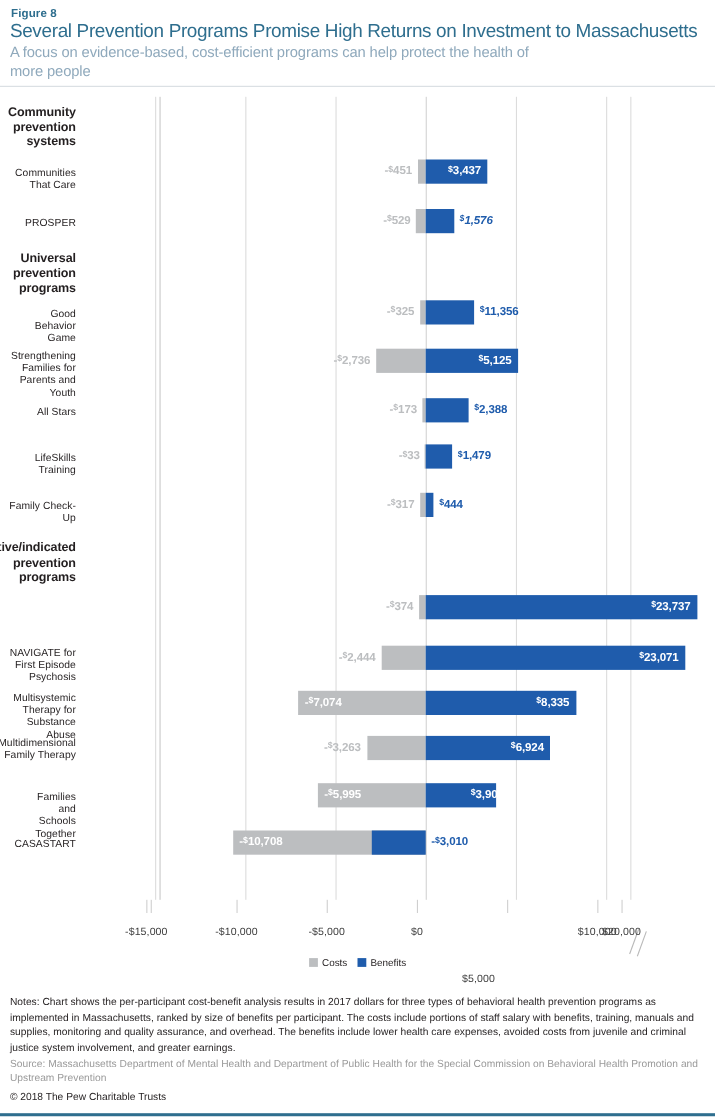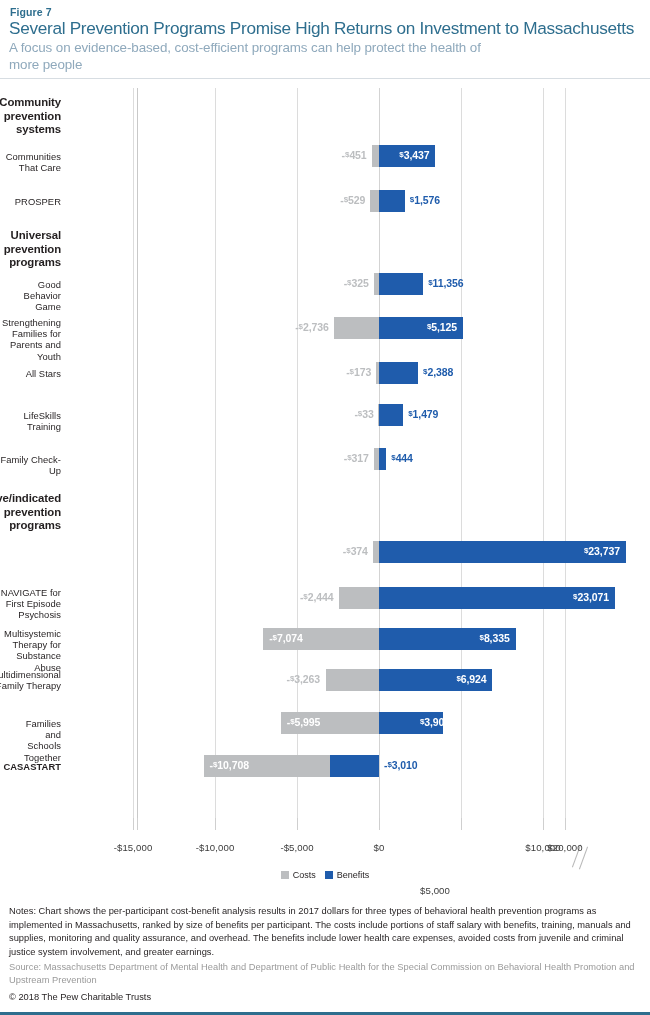--- a/index.html
+++ b/index.html
@@ -18,21 +18,21 @@
     letter-spacing:-.3px;white-space:nowrap;
   }
   .deck{
     position:absolute;left:9px;top:39px;width:500px;
     font-size:13.4px;font-weight:400;color:#8fa9bc;line-height:17px;
     letter-spacing:-.1px;
   }
   .hrule{position:absolute;left:0;top:78px;width:650px;height:1px;background:#d7dde2;}
 
   
-  .plot{position:absolute;left:0;top:88px;width:580px;height:730px;}
+  .plot{position:absolute;left:8px;top:88px;width:580px;height:730px;}
   .gridline{position:absolute;top:0;bottom:0;width:1px;background:#dcdcdc;}
   .gridline.axisedge{background:#c9c9c9;}
   .gridline.zero{background:#d3d3d3;}
   .rowlabel{
     position:absolute;right:519px;text-align:right;
     font-size:9.4px;line-height:11.4px;color:#231f20;
     letter-spacing:.05px;
   }
   .grouplabel{
     position:absolute;right:519px;text-align:right;
@@ -87,21 +87,21 @@
   }
   .copyright{
     position:absolute;left:9px;top:992px;
     font-size:9.3px;color:#231f20;
   }
   .botrule{position:absolute;left:0;top:1012px;width:650px;height:3px;background:#2e6e8e;}
 </style>
 </head>
 <body>
 
-<div class="fig-label">Figure 7</div>
+<div class="fig-label">Figure 8</div>
 <div class="headline">Several Prevention Programs Promise High Returns on Investment to Massachusetts</div>
 <div class="deck">A focus on evidence-based, cost-efficient programs can help protect the health of more people</div>
 <div class="hrule"></div>
 
 <div class="plot" id="plot">
     <div class="gridline axisedge" style="left: 137px;"></div>
     <div class="gridline" style="left: 133px;"></div>
     <div class="gridline" style="left: 215px;"></div>
     <div class="gridline" style="left: 297px;"></div>
     <div class="gridline zero" style="left: 379px;"></div>
@@ -111,21 +111,21 @@
     <div class="grouplabel" style="top: 8px;">Community prevention systems</div>
     <div class="rowlabel" style="top: 62.5px;">Communities That Care</div>
     <div class="bar cost" style="left: 371.613px; width: 7.38738px; top: 57px; height: 22px;"></div>
     <div class="bar benefit" style="left: 379px; width: 56.2981px; top: 57px; height: 22px;"></div>
     <div class="vlabel cost-out" style="top: 61px; left: 341.613px;">-<sup>$</sup>451</div>
     <div class="vlabel ben-in" style="top: 61px; left: 399.298px;"><sup>$</sup>3,437</div>
     <div class="rowlabel" style="top: 107.5px; text-align: center;">PROSPER</div>
     <div class="bar cost" style="left: 370.335px; width: 8.66502px; top: 102px; height: 22px;"></div>
     <div class="bar benefit" style="left: 379px; width: 25.8149px; top: 102px; height: 22px;"></div>
     <div class="vlabel cost-out" style="top: 106px; left: 340.335px;">-<sup>$</sup>529</div>
-    <div class="vlabel ben-out" style="top: 106px; left: 409.815px;"><sup>$</sup>1,576</div>
+    <div class="vlabel ben-out" style="top: 106px; left: 409.815px; font-style: italic;"><sup>$</sup>1,576</div>
     <div class="grouplabel" style="top: 141px;">Universal prevention programs</div>
     <div class="rowlabel" style="top: 190.5px;">Good Behavior Game</div>
     <div class="bar cost" style="left: 373.676px; width: 5.3235px; top: 185px; height: 22px;"></div>
     <div class="bar benefit" style="left: 379px; width: 44.2113px; top: 185px; height: 22px;"></div>
     <div class="vlabel cost-out" style="top: 189px; left: 343.676px;">-<sup>$</sup>325</div>
     <div class="vlabel ben-out" style="top: 189px; left: 428.211px;"><sup>$</sup>11,356</div>
     <div class="rowlabel" style="top: 228.5px;">Strengthening Families for Parents and Youth</div>
     <div class="bar cost" style="left: 334.184px; width: 44.8157px; top: 229px; height: 22px;"></div>
     <div class="bar benefit" style="left: 379px; width: 83.9475px; top: 229px; height: 22px;"></div>
     <div class="vlabel cost-out" style="top: 233px; left: 295.184px;">-<sup>$</sup>2,736</div>
@@ -163,21 +163,21 @@
     <div class="rowlabel" style="top: 580.5px;">Multidimensional Family Therapy</div>
     <div class="bar cost" style="left: 325.552px; width: 53.4479px; top: 581px; height: 22px;"></div>
     <div class="bar benefit" style="left: 379px; width: 113.415px; top: 581px; height: 22px;"></div>
     <div class="vlabel cost-out" style="top: 585px; left: 286.552px;">-<sup>$</sup>3,263</div>
     <div class="vlabel ben-in" style="top: 585px; left: 456.415px;"><sup>$</sup>6,924</div>
     <div class="rowlabel" style="top: 629.5px; padding-left: 43px;">Families and Schools Together</div>
     <div class="bar cost" style="left: 280.802px; width: 98.1981px; top: 624px; height: 22px;"></div>
     <div class="bar benefit" style="left: 379px; width: 63.9475px; top: 624px; height: 22px;"></div>
     <div class="vlabel cost-in" style="top: 628px; left: 286.802px;">-<sup>$</sup>5,995</div>
     <div class="vlabel ben-in" style="top: 628px; left: 406.948px; padding-left: 13px;"><sup>$</sup>3,904</div>
-    <div class="rowlabel" style="top: 672.5px; font-weight: bold;">CASASTART</div>
+    <div class="rowlabel" style="top: 672.5px;">CASASTART</div>
     <div class="bar cost" style="left: 203.603px; width: 175.397px; top: 667px; height: 22px;"></div>
     <div class="bar benefit" style="left: 329.696px; width: 49.3038px; top: 667px; height: 22px;"></div>
     <div class="vlabel cost-in" style="top: 671px; left: 209.603px;">-<sup>$</sup>10,708</div>
     <div class="vlabel ben-out" style="top: 671px; left: 384px;">-<sup>$</sup>3,010</div>
   </div>
 
 <div class="axis" id="axis">
   <div class="axisbreak">
     <i style="left:2px;top:0;"></i>
       <i style="left:9px;top:2px;"></i>

